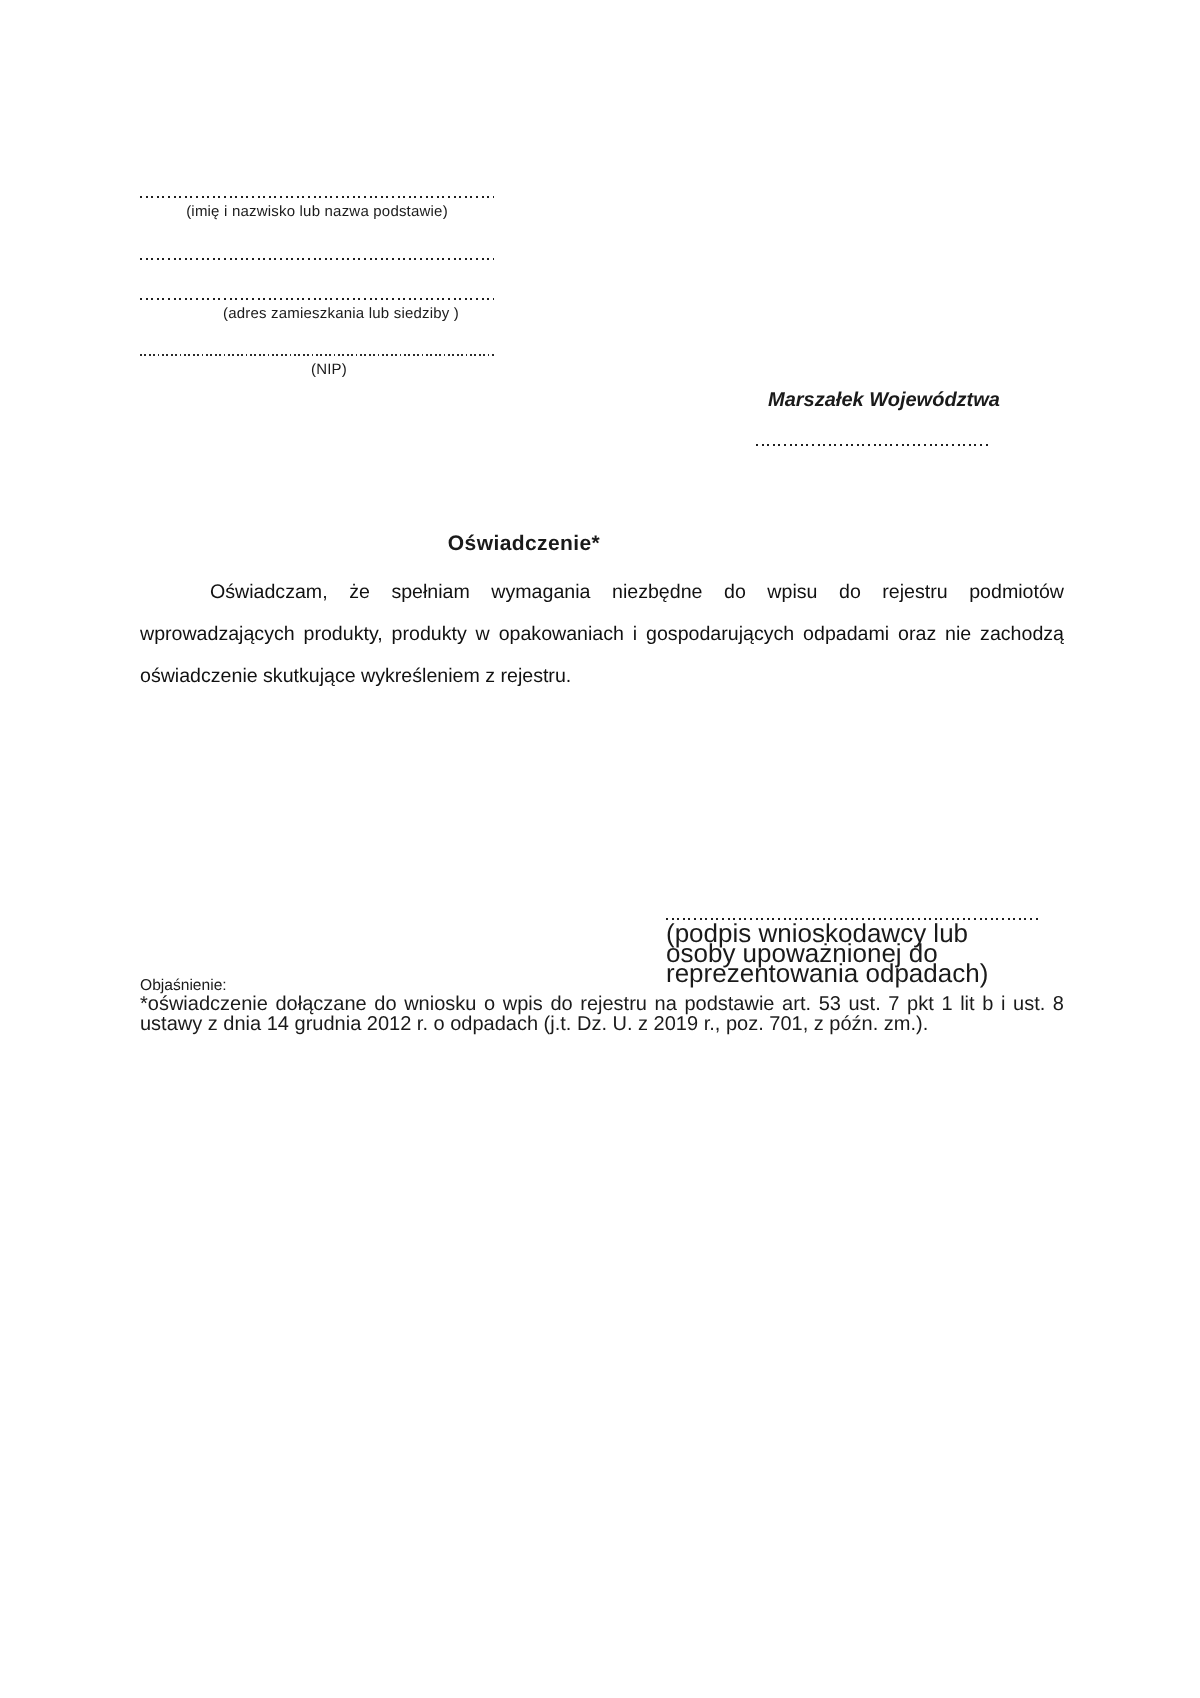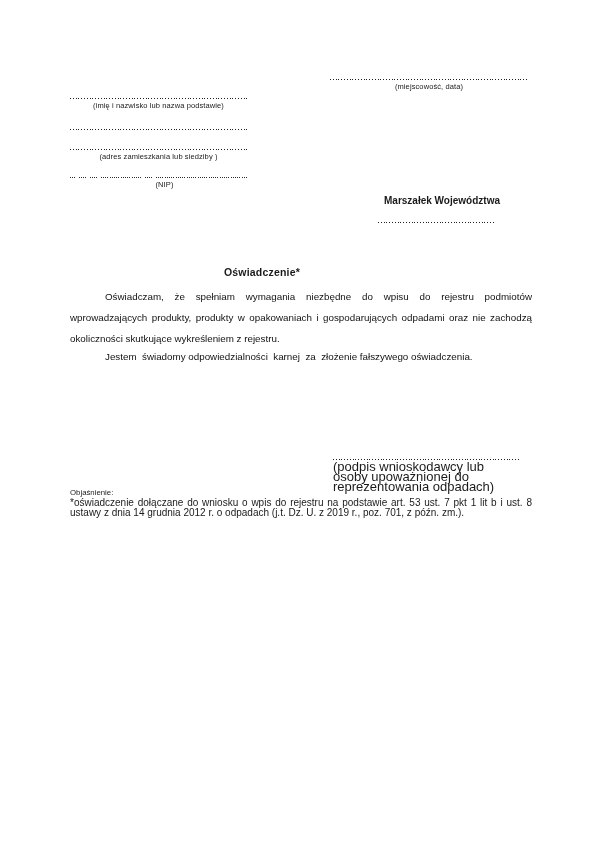--- a/index.html
+++ b/index.html
@@ -37,48 +37,43 @@
   .p3 { line-height:16px; text-indent:35px; white-space:pre-wrap; }
   .sig-caption { font-size:13px; line-height:10px; text-align:left; }
   .footnote-head { font-size:7.8px; line-height:10px; }
   .footnote-text { font-size:10px; line-height:10px; text-align:justify; margin:0; }
 </style>
 </head>
 <body>
 
 <div class="page">
 
-  <div class="abs" style="left:330px; top:70px; width:198px;">
-    <div class="dotline" style="width:198px; margin-top:8px;"></div>
-    <div class="small-label" style="margin-top:2px;">(miejscowość, data)</div>
-  </div>
 
   <div class="abs" style="left:70px; top:0; width:177px;">
     <div class="abs dotline" style="left:0; top:97px;  width:177px;"></div>
     <div class="abs small-label" style="left:0; top:101px; width:177px;">(imię i nazwisko lub nazwa podstawie)</div>
 
     <div class="abs dotline" style="left:0; top:128px; width:177px;"></div>
 
     <div class="abs dotline" style="left:0; top:148px; width:177px;"></div>
-    <div class="abs small-label" style="left:0; top:152px; width:177px;">(adres zamieszkania lub siedziby )</div>
+    <div class="abs small-label" style="left:12px; top:152px; width:177px;">(adres zamieszkania lub siedziby )</div>
 
     <div class="abs dotline dotline-fine" style="left:0; top:176px; width:177px;"></div>
     <div class="abs small-label" style="left:6px; top:180px; width:177px;">(NIP)</div>
   </div>
 
-  <div class="abs" style="left:378px; top:195px; width:128px;">
+  <div class="abs" style="left:378px; top:195px; width:128px;font-style:italic;">
     <div class="addressee-title">Marszałek Województwa</div>
     <div class="dotline" style="width:116px; margin-top:15px;"></div>
   </div>
 
   <div class="abs doc-title" style="left:0; top:266px; width:524px;">Oświadczenie*</div>
 
   <div class="abs" style="left:70px; top:286px; width:462px;">
-    <p class="body-par p1">Oświadczam, że spełniam wymagania niezbędne do wpisu do rejestru podmiotów wprowadzających produkty, produkty w opakowaniach i gospodarujących odpadami oraz nie zachodzą okoliczności skutkujące wykreśleniem z rejestru.</p>
-    <p class="body-par p3">Jestem  świadomy odpowiedzialności  karnej  za  złożenie fałszywego oświadczenia.</p>
+    <p class="body-par p1">Oświadczam, że spełniam wymagania niezbędne do wpisu do rejestru podmiotów wprowadzających produkty, produkty w opakowaniach i gospodarujących odpadami oraz nie zachodzą oświadczenie skutkujące wykreśleniem z rejestru.</p>
   </div>
 
   <div class="abs" style="left:333px; top:458px; width:187px;">
     <div class="dotline" style="width:187px;"></div>
     <div class="sig-caption" style="margin-top:2px;">(podpis wnioskodawcy lub osoby upoważnionej do</div>
     <div class="sig-caption">reprezentowania odpadach)</div>
   </div>
 
   <div class="abs" style="left:70px; top:488px; width:462px;">
     <div class="footnote-head">Objaśnienie:</div>

